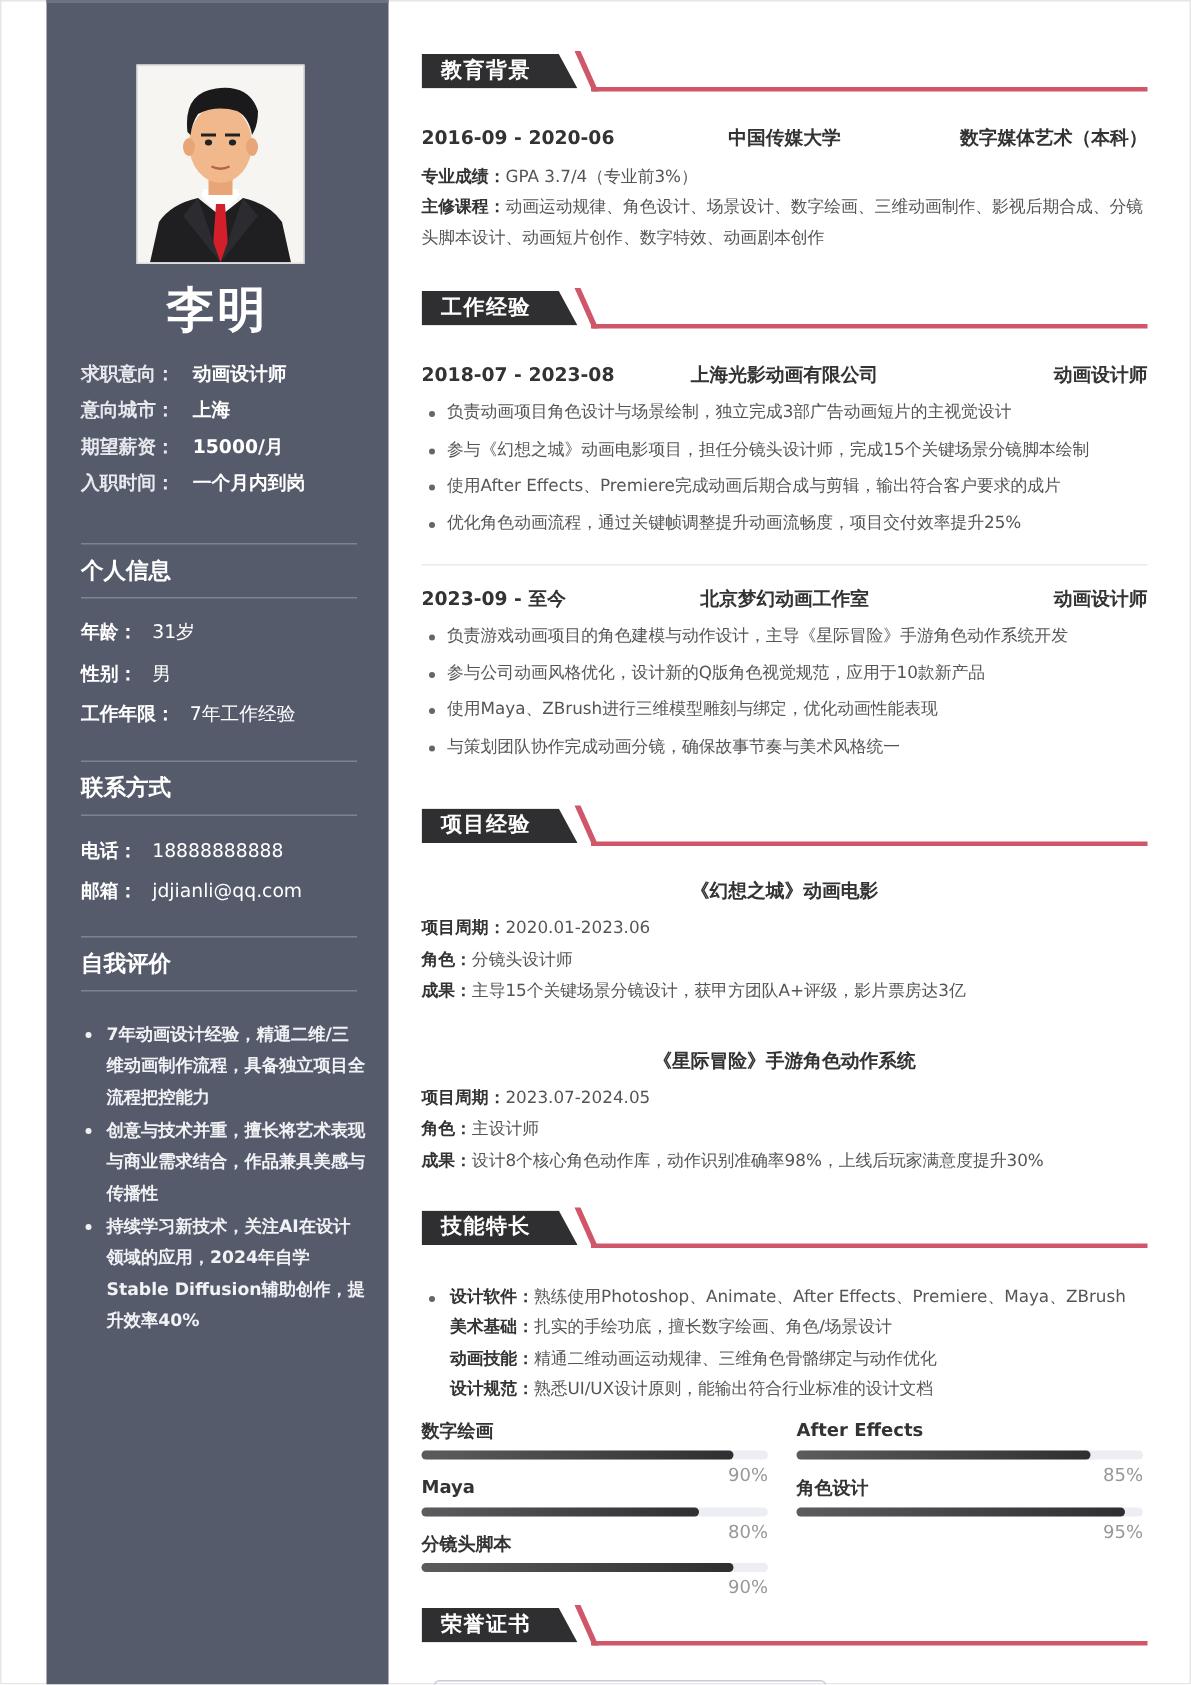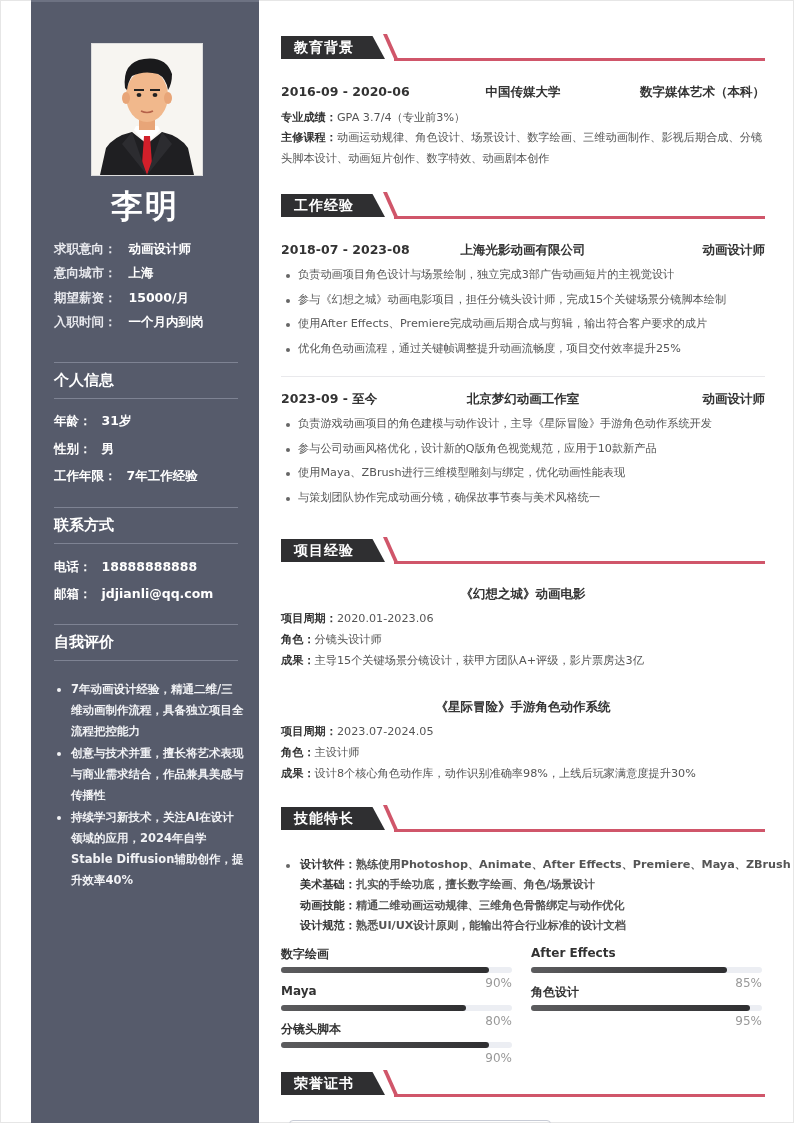--- a/index.html
+++ b/index.html
@@ -14,21 +14,21 @@
            background: #f7f5f1; border: 1px solid #ddd; overflow: hidden; }
   .name { position: absolute; left: 0; width: 228px; top: 183px; text-align: center;
           font-size: 32px; font-weight: bold; letter-spacing: 2px; color: #fff; }
   .kv { position: absolute; left: 23px; font-size: 12.5px; font-weight: bold; color: #fff; }
   .kv .k { color: #e8e9ee; display: inline-block; }
   .kv .v { margin-left: 12px; }
   .sdiv { position: absolute; left: 23px; width: 184px; height: 1px; background: #7e8393; }
   .stitle { position: absolute; left: 23px; font-size: 15px; font-weight: bold; color: #fff; }
   .info-row { position: absolute; left: 23px; font-size: 12.5px; color: #fff; }
   .info-row .k { font-weight: bold; }
-  .info-row .v { margin-left: 10px; font-weight: bold; }
+  .info-row .v { margin-left: 10px; font-weight: normal; }
   .self-list { position: absolute; left: 23px; top: 677px; width: 190px; margin: 0; padding: 0; list-style: none; }
   .self-list li { position: relative; padding-left: 17px; font-size: 11.5px; font-weight: bold;
                   line-height: 21px; color: #f1f2f5; margin-bottom: 1px; }
   .self-list li::before { content: ""; position: absolute; left: 3px; top: 9px; width: 4px; height: 4px;
                           border-radius: 50%; background: #f1f2f5; }
   .sec-head { position: absolute; left: 281px; width: 484px; height: 30px; }
   .sec-head .label { position: absolute; left: 0; top: 4px; height: 23px; width: 104px;
                      background: #2f2f31; color: #fff; font-size: 14px; font-weight: bold;
                      line-height: 23px; padding-left: 13px; box-sizing: border-box; letter-spacing: 1px;
                      clip-path: polygon(0 0, 88% 0, 100% 100%, 0 100%); }
@@ -43,21 +43,21 @@
   .txt { position: absolute; left: 281px; width: 484px; font-size: 11.2px; color: #555; line-height: 20.5px; }
   .txt b { color: #333; }
   .blist { position: absolute; left: 281px; width: 484px; margin: 0; padding: 0; list-style: none; }
   .blist li { position: relative; padding-left: 17px; font-size: 11.2px; color: #555; line-height: 24.5px; white-space: nowrap; }
   .blist li::before { content: ""; position: absolute; left: 5px; top: 11px; width: 4px; height: 4px;
                       border-radius: 50%; background: #666; }
   .hr { position: absolute; left: 281px; width: 484px; height: 1px; background: #e9e9ec; }
   .ptitle { position: absolute; left: 281px; width: 484px; text-align: center; font-size: 12.5px; font-weight: bold; color: #333; }
 
   .skill-list { position: absolute; left: 281px; top: 855px; width: 490px; margin: 0; padding: 0; list-style: none; }
-  .skill-list li { position: relative; padding-left: 19px; font-size: 11.2px; color: #555; line-height: 20.3px; white-space: nowrap; font-weight: bold; }
+  .skill-list li { position: relative; padding-left: 19px; font-size: 11.2px; color: #555; line-height: 20.3px; white-space: nowrap; }
   .skill-list li.first::before { content: ""; position: absolute; left: 5px; top: 9px; width: 4px; height: 4px;
                                   border-radius: 50%; background: #666; }
   .skill-list b { color: #333; }
 
   .bar { position: absolute; width: 231px; height: 30px; }
   .bar .bl { position: absolute; left: 0; top: 0; font-size: 12px; font-weight: bold; color: #333; }
   .bar .bp { position: absolute; right: 0; top: 0; font-size: 12px; color: #999; margin-top: 30px; }
   .bar .track { position: absolute; left: 0; top: 21px; width: 231px; height: 6px; border-radius: 3px; background: #eceef3; }
   .bar .fill { position: absolute; left: 0; top: 0; height: 6px; border-radius: 3px;
                background: linear-gradient(to right, #5c5c5e, #2f2f31); }

